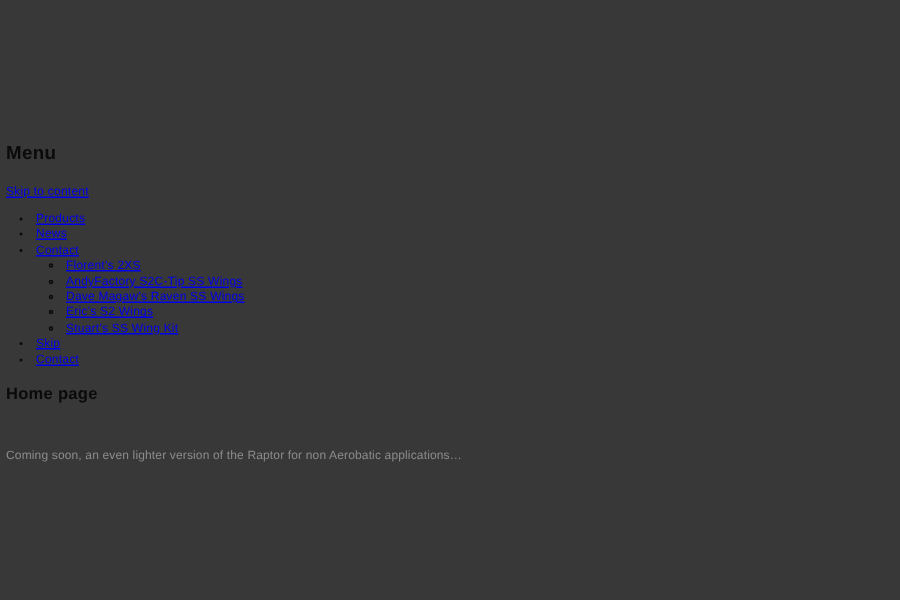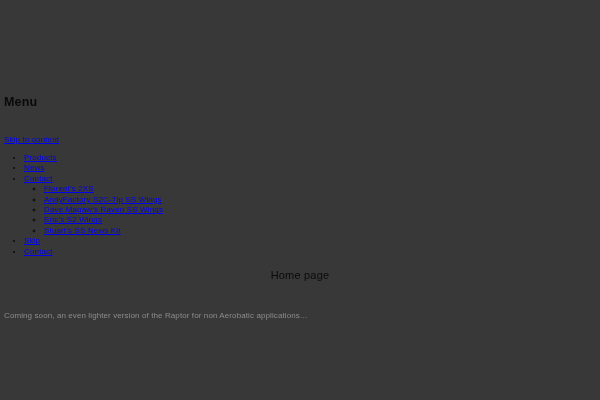--- a/index.html
+++ b/index.html
@@ -18,21 +18,21 @@
   .header-spacer { height: 96px; }
   h1.menu-heading {
     margin: 0;
     font-size: 12.5px;
     line-height: 13px;
     font-weight: bold;
     color: #0a0a0a;
     letter-spacing: .2px;
   }
   .skip-link-wrap {
-    margin-top: 26px;
+    margin-top: 14px;
     font-size: 8px;
     line-height: 9px;
   }
   a.lnk {
     color: #0000ee;
     text-decoration: underline;
     letter-spacing: .15px;
     cursor: pointer;
   }
   a.lnk.visited { color: #551a8b; }
@@ -46,24 +46,23 @@
   ul.site-menu li { line-height: 10.4px; }
   ul.site-menu ul {
     margin: 0;
     padding: 0 0 0 20px;
     list-style-type: circle;
   }
   h2.page-title {
     margin: 12px 0 30px 0;
     font-size: 11px;
     line-height: 12px;
-    font-weight: normal;
+    font-weight: bold;
     color: #0a0a0a;
     letter-spacing: .2px;
-    text-align: center;
   }
   p.body-text {
     margin: 0 0 11.5px 0;
     font-size: 8px;
     line-height: 9.5px;
     color: #8c8c8c;
     letter-spacing: .1px;
   }
 </style>
 </head>
@@ -95,21 +94,21 @@
         <li>
           <a class="lnk">AndyFactory S2C-Tip SS Wings</a>
         </li>
         <li>
           <a class="lnk">Dave Magaw’s Raven SS Wings</a>
         </li>
         <li>
           <a class="lnk">Eric’s S2 Wings</a>
         </li>
         <li>
-          <a class="lnk">Stuart’s SS News Kit</a>
+          <a class="lnk">Stuart’s SS Wing Kit</a>
         </li>
       </ul>
     </li>
     <li>
       <a class="lnk">Skip</a>
     </li>
     <li>
       <a class="lnk">Contact</a>
     </li>
   </ul>

